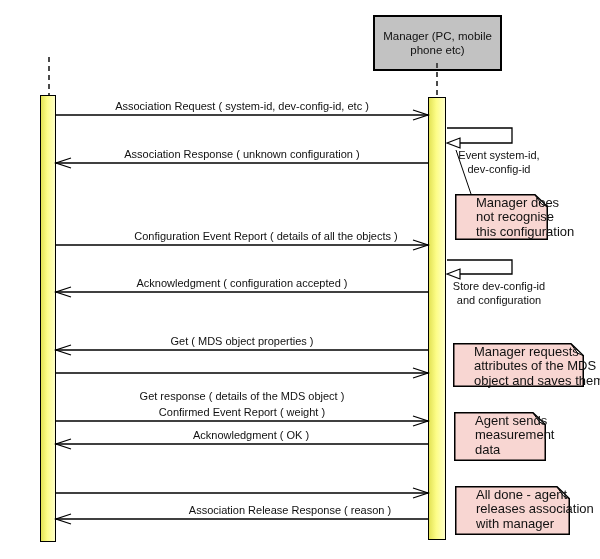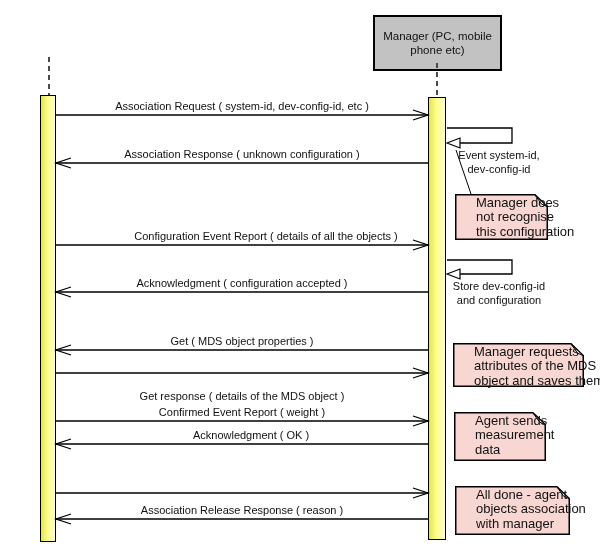--- a/index.html
+++ b/index.html
@@ -97,21 +97,21 @@
   </svg>
 
   <div class="msg-label" style="top:99px;">Association Request ( system-id, dev-config-id, etc )</div>
   <div class="msg-label" style="top:147px;">Association Response ( unknown configuration )</div>
   <div class="msg-label" style="top:229px;margin-left:24px;">Configuration Event Report ( details of all the objects )</div>
   <div class="msg-label" style="top:276px;">Acknowledgment ( configuration accepted )</div>
   <div class="msg-label" style="top:334px;">Get ( MDS object properties )</div>
   <div class="msg-label" style="top:357px;margin-top:32px;">Get response ( details of the MDS object )</div>
   <div class="msg-label" style="top:405px;">Confirmed Event Report ( weight )</div>
   <div class="msg-label" style="top:428px;padding-left:9px;">Acknowledgment ( OK )</div>
-  <div class="msg-label" style="top:503px;">Association Release Response ( reason )</div>
+  <div class="msg-label" style="top:503px;padding-left:48px;">Association Release Response ( reason )</div>
 
   <div class="selfmsg-label" style="top:149px;">Event system-id,
 dev-config-id</div>
   <div class="selfmsg-label" style="top:280px;">Store dev-config-id
 and configuration</div>
 
   <div class="note" style="left:455px;top:194px;width:93px;height:46px;">
     <svg width="93" height="46" viewBox="0 0 93 46">
       <path d="M0.75,0.75 L80,0.75 L92.25,12.5 L92.25,45.25 L0.75,45.25 Z" fill="#f8d6d2" stroke="#000" stroke-width="1.5"></path>
       <polygon points="80,1 86.5,10 92,12.5" fill="#fffdfb" stroke="#000" stroke-width="1" stroke-linejoin="round"></polygon>
@@ -140,17 +140,17 @@
 measurement
 data</div>
   </div>
 
   <div class="note" style="left:455px;top:486px;width:115px;height:49px;">
     <svg width="115" height="49" viewBox="0 0 115 49">
       <path d="M0.75,0.75 L102,0.75 L114.25,12.5 L114.25,48.25 L0.75,48.25 Z" fill="#f8d6d2" stroke="#000" stroke-width="1.5"></path>
       <polygon points="102,1 108.5,10 114,12.5" fill="#fffdfb" stroke="#000" stroke-width="1" stroke-linejoin="round"></polygon>
     </svg>
     <div class="note-text">All done - agent
-objects association
+releases association
 with manager</div>
   </div>
 
 </div>
 
 </body></html>

